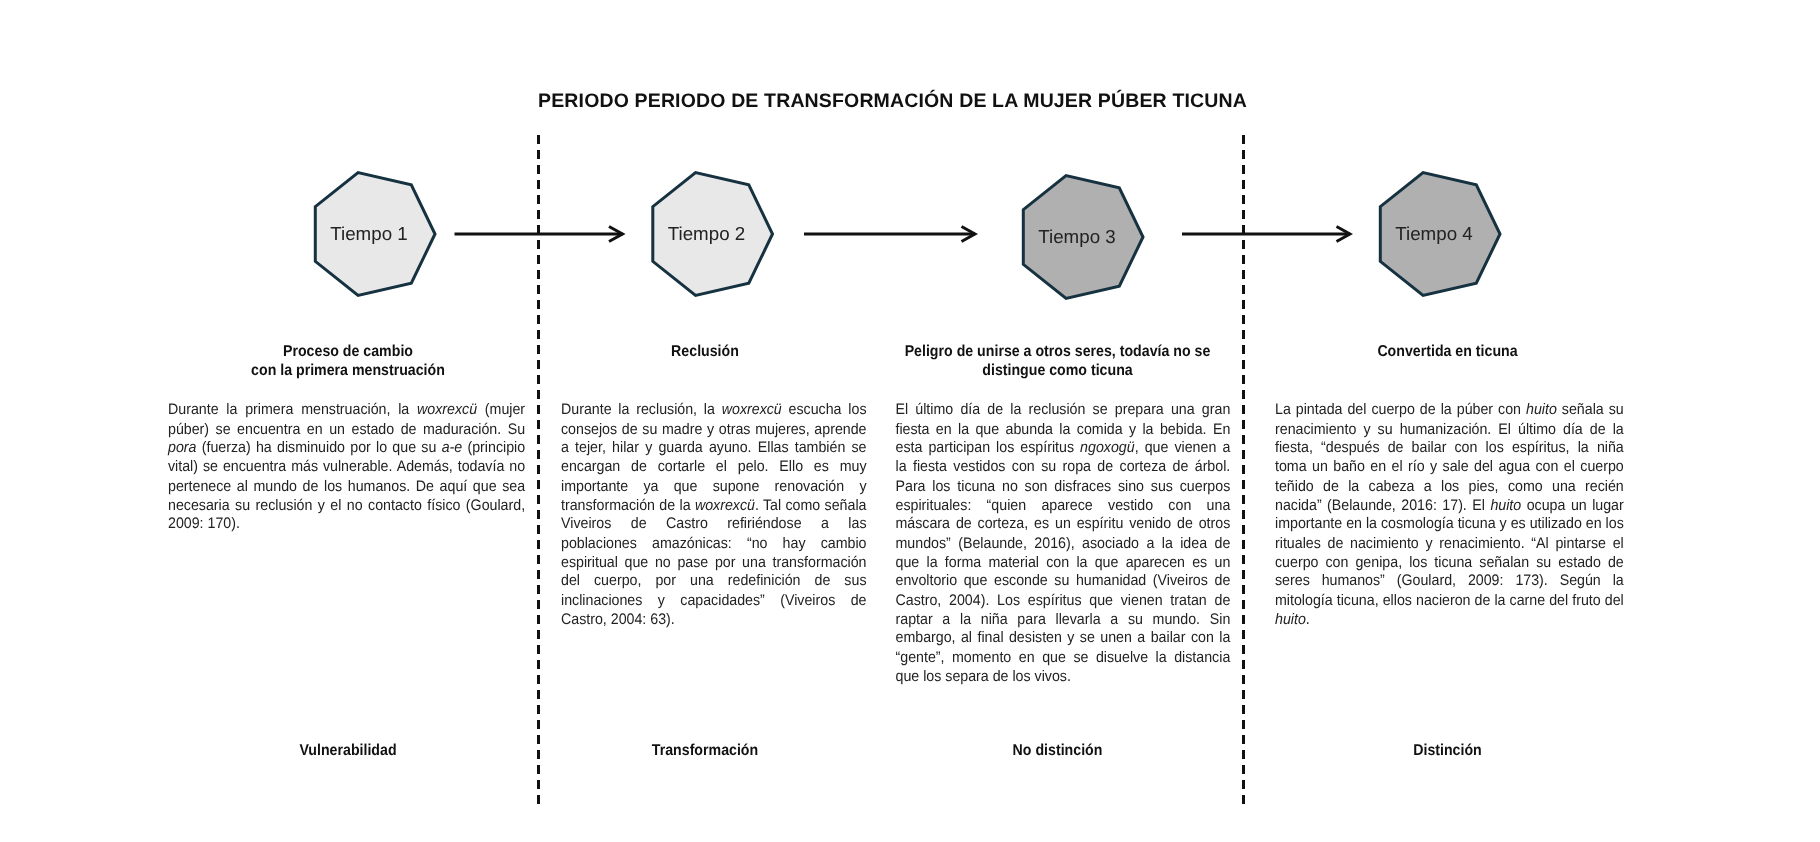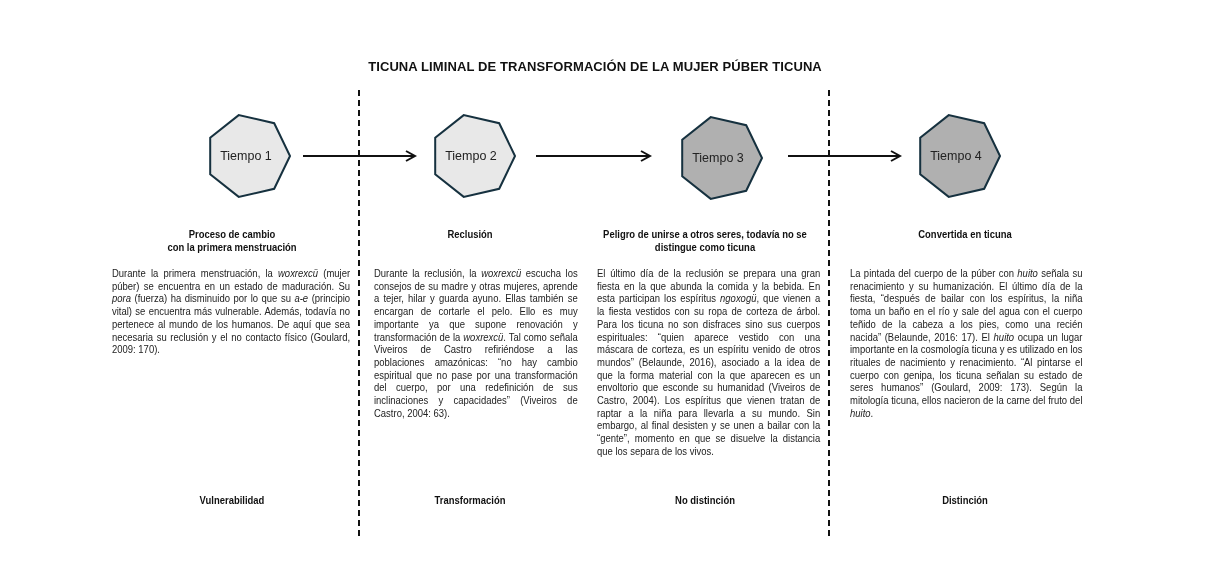--- a/index.html
+++ b/index.html
@@ -11,21 +11,21 @@
   svg.shapes { position: absolute; left: 0; top: 0; width: 1213px; height: 561px; }
   .heading { position: absolute; text-align: center; font-family: "Liberation Sans", sans-serif; font-weight: bold; font-size: 10.5px; line-height: 13px; transform: scaleX(0.9); transform-origin: center top; }
   .body { position: absolute; font-family: "Liberation Sans", sans-serif; font-size: 10.2px; line-height: 12.7px; text-align: justify; color: #222; transform: scaleX(0.93); transform-origin: left top; }
   .body i { font-style: italic; }
   .footer { position: absolute; top: 494px; text-align: center; font-weight: bold; font-size: 10.5px; transform: scaleX(0.9); transform-origin: center top; }
   .hept-label { font-family: "Liberation Sans", sans-serif; font-size: 12.5px; fill: #222; }
 </style>
 </head>
 <body>
 
-<div class="title">TICUNA LIMINAL DE TRANSFORMACIÓN DE LA MUJER PÚBER TICUNA</div>
+<div class="title">PERIODO PERIODO DE TRANSFORMACIÓN DE LA MUJER PÚBER TICUNA</div>
 
 <div class="divider" id="div1"></div>
 <div class="divider" id="div2"></div>
 
 <svg class="shapes" xmlns="http://www.w3.org/2000/svg">
   <defs>
     <marker id="arrowhead" markerWidth="12" markerHeight="12" refX="10" refY="6" orient="auto" markerUnits="userSpaceOnUse">
       <path d="M1,1 L10,6 L1,11" fill="none" stroke="#111" stroke-width="2"></path>
     </marker>
   </defs>

